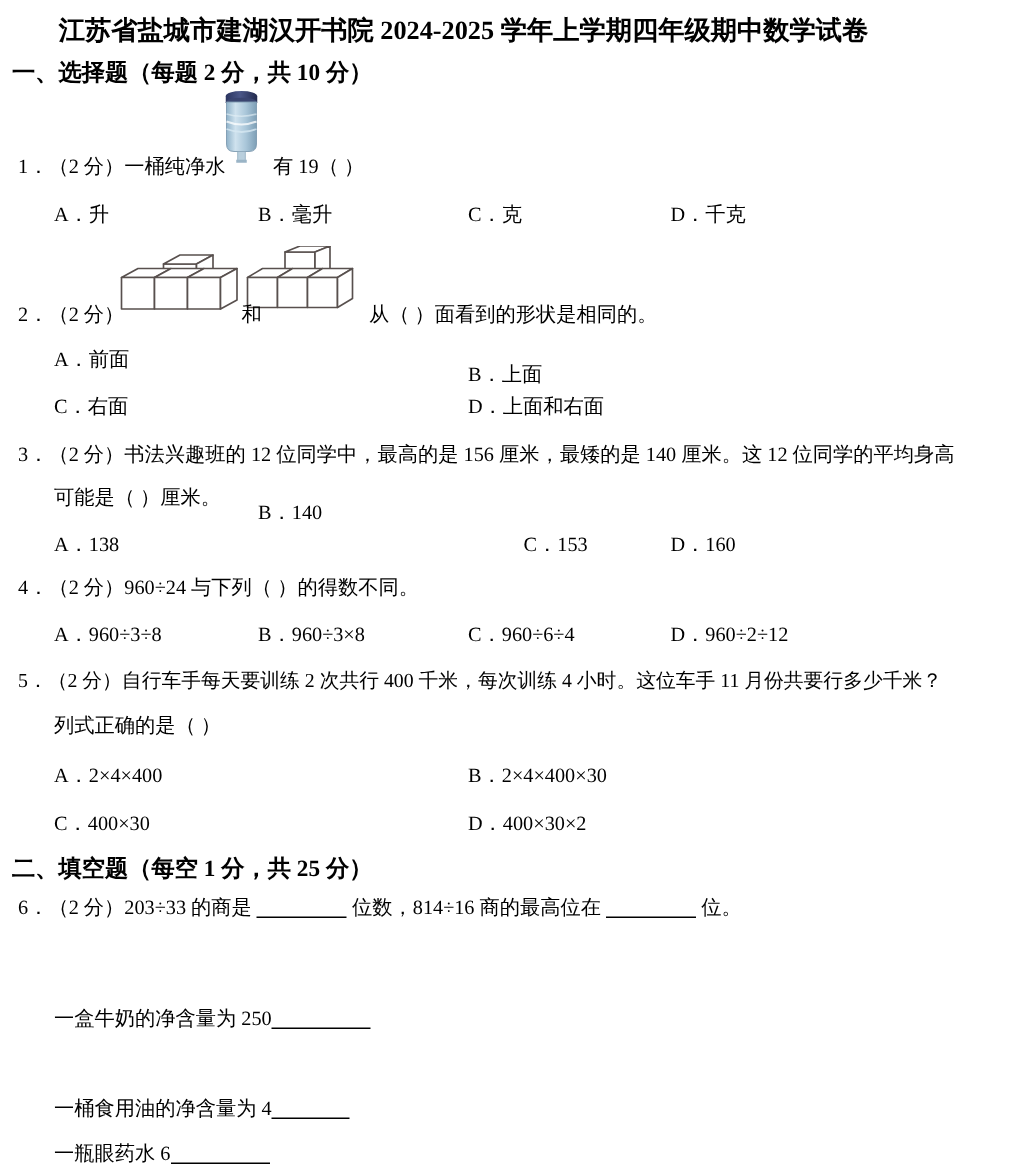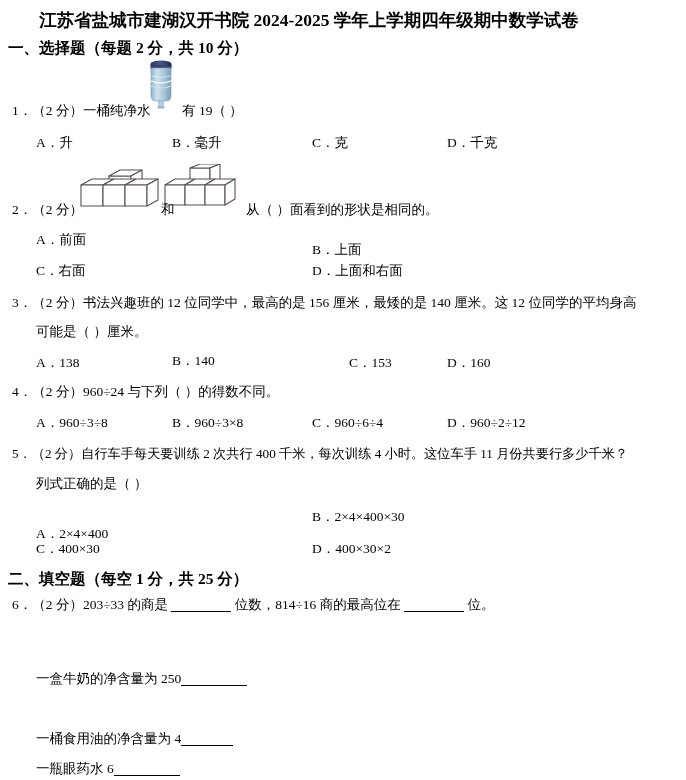--- a/index.html
+++ b/index.html
@@ -206,33 +206,33 @@
   <div class="qline" style="left:246px; top:203px;">从（        ）面看到的形状是相同的。</div>
 
   <div class="opt" style="left:36px;  top:231px;">A．前面</div>
   <div class="opt" style="left:312px; top:231px;margin-top:10px;">B．上面</div>
   <div class="opt" style="left:36px;  top:262px;">C．右面</div>
   <div class="opt" style="left:312px; top:262px;">D．上面和右面</div>
 
   <div class="qline" style="left:12px; top:296px;">3．（2 分）书法兴趣班的 12 位同学中，最高的是 156 厘米，最矮的是 140 厘米。这 12 位同学的平均身高</div>
   <div class="qindent" style="left:36px; top:325px;">可能是（        ）厘米。</div>
   <div class="opt" style="left:36px;  top:354px;">A．138</div>
-  <div class="opt" style="left:172px; top:352px;">B．140</div>
+  <div class="opt" style="left:172px; top:333px;">B．140</div>
   <div class="opt" style="left:312px; top:354px;margin-left:37px;">C．153</div>
   <div class="opt" style="left:447px; top:354px;">D．160</div>
 
   <div class="qline" style="left:12px; top:385px;">4．（2 分）960÷24 与下列（        ）的得数不同。</div>
   <div class="opt" style="left:36px;  top:414px;">A．960÷3÷8</div>
   <div class="opt" style="left:172px; top:414px;">B．960÷3×8</div>
   <div class="opt" style="left:312px; top:414px;">C．960÷6÷4</div>
   <div class="opt" style="left:447px; top:414px;">D．960÷2÷12</div>
 
   <div class="qline" style="left:12px; top:447px; font-size:13.2px;">5．（2 分）自行车手每天要训练 2 次共行 400 千米，每次训练 4 小时。这位车手 11 月份共要行多少千米？</div>
   <div class="qindent" style="left:36px; top:477px;">列式正确的是（        ）</div>
-  <div class="opt" style="left:36px;  top:508px;margin-top:17px;">A．2×4×400</div>
+  <div class="opt" style="left:36px;  top:508px;">A．2×4×400</div>
   <div class="opt" style="left:312px; top:508px;">B．2×4×400×30</div>
   <div class="opt" style="left:36px;  top:540px;">C．400×30</div>
   <div class="opt" style="left:312px; top:540px;">D．400×30×2</div>
 
   <div class="section-head" style="top:569px;">二、填空题（每空 1 分，共 25 分）</div>
 
   <div class="qline" style="left:12px; top:598px;">
     <span>6．（2 分）203÷33 的商是</span>
     <span class="blank" style="width:60px;"></span>
     <span>位数，814÷16 商的最高位在</span>

